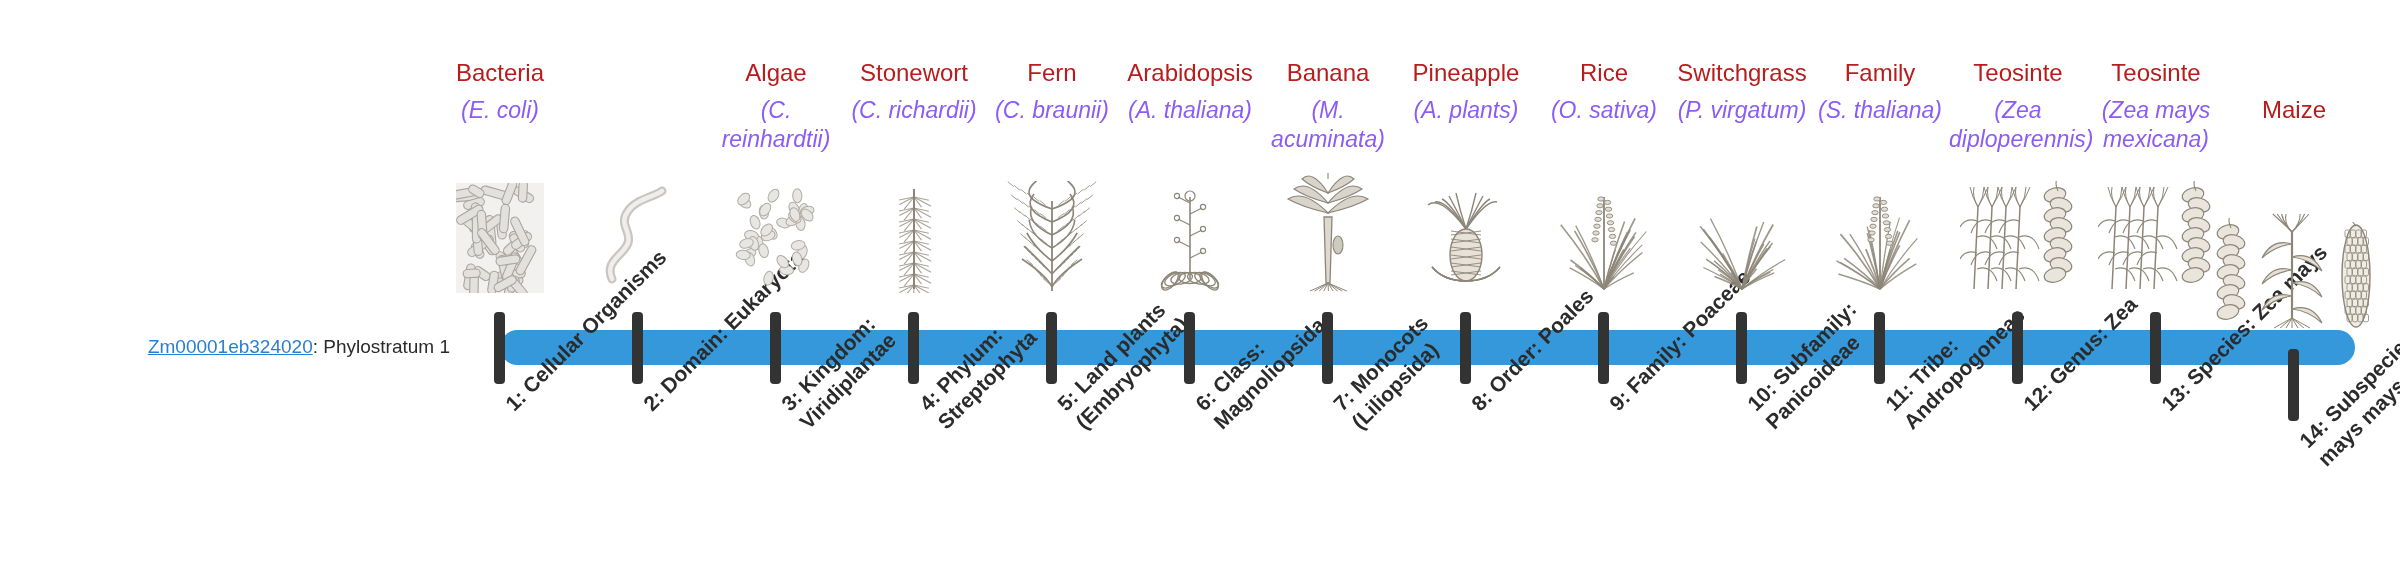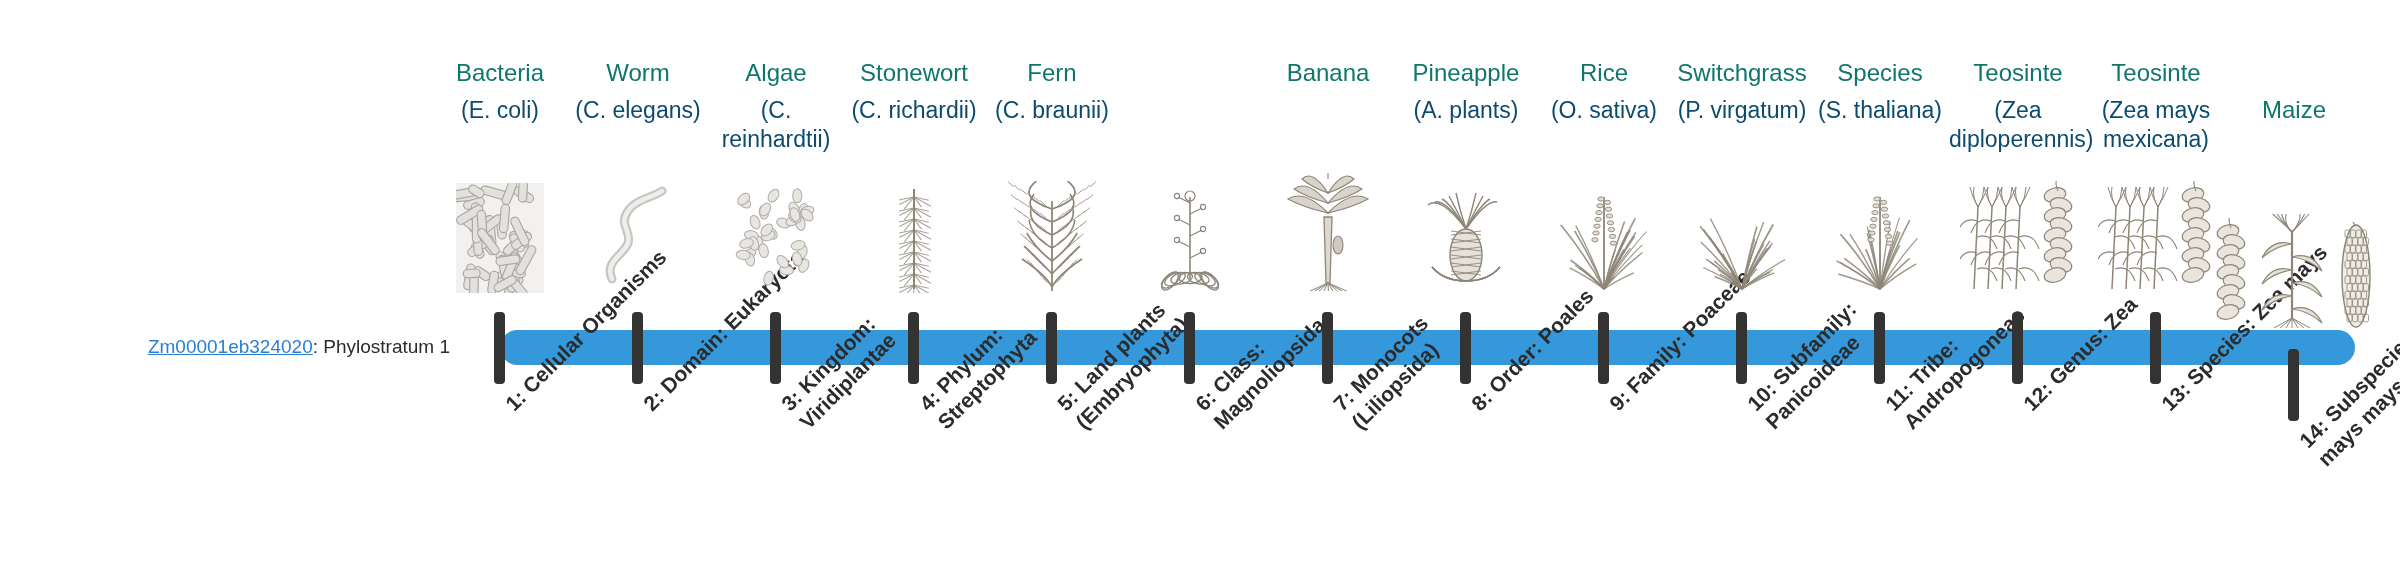--- a/index.html
+++ b/index.html
@@ -65,27 +65,28 @@
   .name-block {
     position: absolute;
     top: 58px;
     left: 0;
     width: 138px;
     text-align: center;
   }
   .common {
     font-size: 24px;
     line-height: 30px;
-    color: #0f766e;
+    color: #b91c1c;
     white-space: nowrap;
   }
   .sci {
     font-size: 23px;
     line-height: 29px;
-    color: #0c4a6e;
+    font-style: italic;
+    color: #8b5cf6;
     margin-top: 8px;
   }
 
   
   .art {
     position: absolute;
     top: 168px;
     left: 0;
     width: 138px;
     height: 125px;
@@ -279,24 +280,20 @@
             </g>
             <g transform="translate(49.2,100.7) rotate(151.4)">
               <rect x="-11.965088337659836" y="-4.2" width="23.93017667531967" height="8.4" rx="4.2" fill="#e3e1dd" stroke="#a9a5a0" stroke-width="1.1"></rect>
             </g>
           </svg>
         </div>
         <div class="tick"></div>
         <div class="rank">1: Cellular Organisms</div>
       </div>
       <div class="col" style="left: 638px;">
-        <div class="name-block">
-          <div class="common">Worm</div>
-          <div class="sci">(C. elegans)</div>
-        </div>
         <div class="art">
           <svg width="80" height="110" viewBox="0 0 80 110">
             <path d="M14 96 C 6 78, 26 72, 30 60 C 34 48, 20 42, 30 28 C 38 16, 56 14, 64 8" fill="none" stroke="#c9c6c1" stroke-width="9" stroke-linecap="round"></path>
             <path d="M14 96 C 6 78, 26 72, 30 60 C 34 48, 20 42, 30 28 C 38 16, 56 14, 64 8" fill="none" stroke="#efeeec" stroke-width="4.5" stroke-linecap="round"></path>
           </svg>
         </div>
         <div class="tick"></div>
         <div class="rank">2: Domain: Eukaryota</div>
       </div>
       <div class="col" style="left: 776px;">
@@ -526,20 +523,24 @@
             <line x1="71.5" y1="13.1" x2="77.5" y2="8.1" stroke="#8d8678" stroke-width="1" opacity="0.8"></line>
             <line x1="77.8" y1="9.4" x2="83.8" y2="4.4" stroke="#8d8678" stroke-width="1" opacity="0.8"></line>
             <line x1="84.2" y1="5.7" x2="90.2" y2="0.7" stroke="#8d8678" stroke-width="1" opacity="0.8"></line>
             <line x1="46" y1="110" x2="46" y2="20" stroke="#8d8678" stroke-width="1.8"></line>
           </svg>
         </div>
         <div class="tick"></div>
         <div class="rank">5: Land plants (Embryophyta)</div>
       </div>
       <div class="col" style="left: 1190px;">
+        <div class="name-block">
+          <div class="common">Arabidopsis</div>
+          <div class="sci">(A. thaliana)</div>
+        </div>
         <div class="art">
           <svg width="88" height="110" viewBox="0 0 88 110">
             <line x1="44" y1="96" x2="44" y2="14" stroke="#8d8678" stroke-width="1.6"></line>
             <ellipse cx="24.0" cy="98.0" rx="11" ry="5.5" transform="rotate(-49.5 24.0 98)" fill="none" stroke="#8d8678" stroke-width="1.3"></ellipse>
             <ellipse cx="25.5" cy="96.9" rx="11" ry="5.5" transform="rotate(-37.1 25.5 98)" fill="none" stroke="#8d8678" stroke-width="1.3"></ellipse>
             <ellipse cx="29.9" cy="95.9" rx="11" ry="5.5" transform="rotate(-24.8 29.9 98)" fill="none" stroke="#8d8678" stroke-width="1.3"></ellipse>
             <ellipse cx="36.3" cy="95.2" rx="11" ry="5.5" transform="rotate(-12.4 36.3 98)" fill="none" stroke="#8d8678" stroke-width="1.3"></ellipse>
             <ellipse cx="44.0" cy="95.0" rx="11" ry="5.5" transform="rotate(0.0 44.0 98)" fill="none" stroke="#8d8678" stroke-width="1.3"></ellipse>
             <ellipse cx="51.7" cy="95.2" rx="11" ry="5.5" transform="rotate(12.4 51.7 98)" fill="none" stroke="#8d8678" stroke-width="1.3"></ellipse>
             <ellipse cx="58.1" cy="95.9" rx="11" ry="5.5" transform="rotate(24.8 58.1 98)" fill="none" stroke="#8d8678" stroke-width="1.3"></ellipse>
@@ -559,20 +560,21 @@
             <circle cx="57" cy="68" r="2.6" fill="none" stroke="#8d8678" stroke-width="1.1"></circle>
             <circle cx="44" cy="13" r="5" fill="none" stroke="#8d8678" stroke-width="1.2"></circle>
           </svg>
         </div>
         <div class="tick"></div>
         <div class="rank">6: Class: Magnoliopsida</div>
       </div>
       <div class="col" style="left: 1328px;">
         <div class="name-block">
           <div class="common">Banana</div>
+          <div class="sci">(M. acuminata)</div>
         </div>
         <div class="art">
           <svg width="96" height="120" viewBox="0 0 96 120">
             <path d="M46 110 L44 44 L52 44 L50 110 Z" fill="#ddd9d0" stroke="#8d8678" stroke-width="1.3"></path>
             <path d="M48 40 Q 24 16 8 26 Q 22 34 48 40 Z" fill="#d8d4cb" stroke="#8d8678" stroke-width="1.1"></path>
             <path d="M48 40 Q 72 16 88 26 Q 74 34 48 40 Z" fill="#d8d4cb" stroke="#8d8678" stroke-width="1.1"></path>
             <path d="M48 30 Q 27.6 6 14 16 Q 25.9 24 48 30 Z" fill="#d8d4cb" stroke="#8d8678" stroke-width="1.1"></path>
             <path d="M48 30 Q 68.4 6 82 16 Q 70.1 24 48 30 Z" fill="#d8d4cb" stroke="#8d8678" stroke-width="1.1"></path>
             <path d="M48 20 Q 32.4 -4 22 6 Q 31.099999999999998 14 48 20 Z" fill="#d8d4cb" stroke="#8d8678" stroke-width="1.1"></path>
             <path d="M48 20 Q 63.6 -4 74 6 Q 64.9 14 48 20 Z" fill="#d8d4cb" stroke="#8d8678" stroke-width="1.1"></path>
@@ -719,21 +721,21 @@
             <path d="M46 108 Q 51.837020413205025 97.91599347994197 60.59255103301257 87.8" fill="none" stroke="#8d8678" stroke-width="1.6" opacity="0.85"></path>
             <path d="M46 108 Q 54.67130819726735 74.51218754395376 67.67827049316838 41.0" fill="none" stroke="#8d8678" stroke-width="1.4" opacity="0.85"></path>
             <path d="M46 108 Q 58.89208031129092 99.8814708779566 78.2302007782273 91.8" fill="none" stroke="#8d8678" stroke-width="1.3" opacity="0.85"></path>
           </svg>
         </div>
         <div class="tick"></div>
         <div class="rank">10: Subfamily: Panicoideae</div>
       </div>
       <div class="col" style="left: 1880px;">
         <div class="name-block">
-          <div class="common">Species</div>
+          <div class="common">Family</div>
           <div class="sci">(S. thaliana)</div>
         </div>
         <div class="art">
           <svg width="92" height="112" viewBox="0 0 92 112">
             <path d="M46 108 Q 60.509308516792956 95.47303859484381 82.27327129198238 82.9" fill="none" stroke="#8d8678" stroke-width="1.5" opacity="0.85"></path>
             <path d="M46 108 Q 33.94655681326985 80.6129633031087 15.866392033174634 53.2" fill="none" stroke="#8d8678" stroke-width="1.4" opacity="0.85"></path>
             <path d="M46 108 Q 53.12023402396589 78.83805659366772 63.80058505991474 49.7" fill="none" stroke="#8d8678" stroke-width="1.6" opacity="0.85"></path>
             <path d="M46 108 Q 50.18797131869942 88.1775781815173 56.46992829674855 68.4" fill="none" stroke="#8d8678" stroke-width="1.3" opacity="0.85"></path>
             <path d="M46 108 Q 53.91837595831603 79.567674050387 65.79593989579007 51.1" fill="none" stroke="#8d8678" stroke-width="1.6" opacity="0.85"></path>
             <path d="M46 108 Q 41.74135023187846 78.43280509847682 35.35337557969615 48.9" fill="none" stroke="#8d8678" stroke-width="1.2" opacity="0.85"></path>

